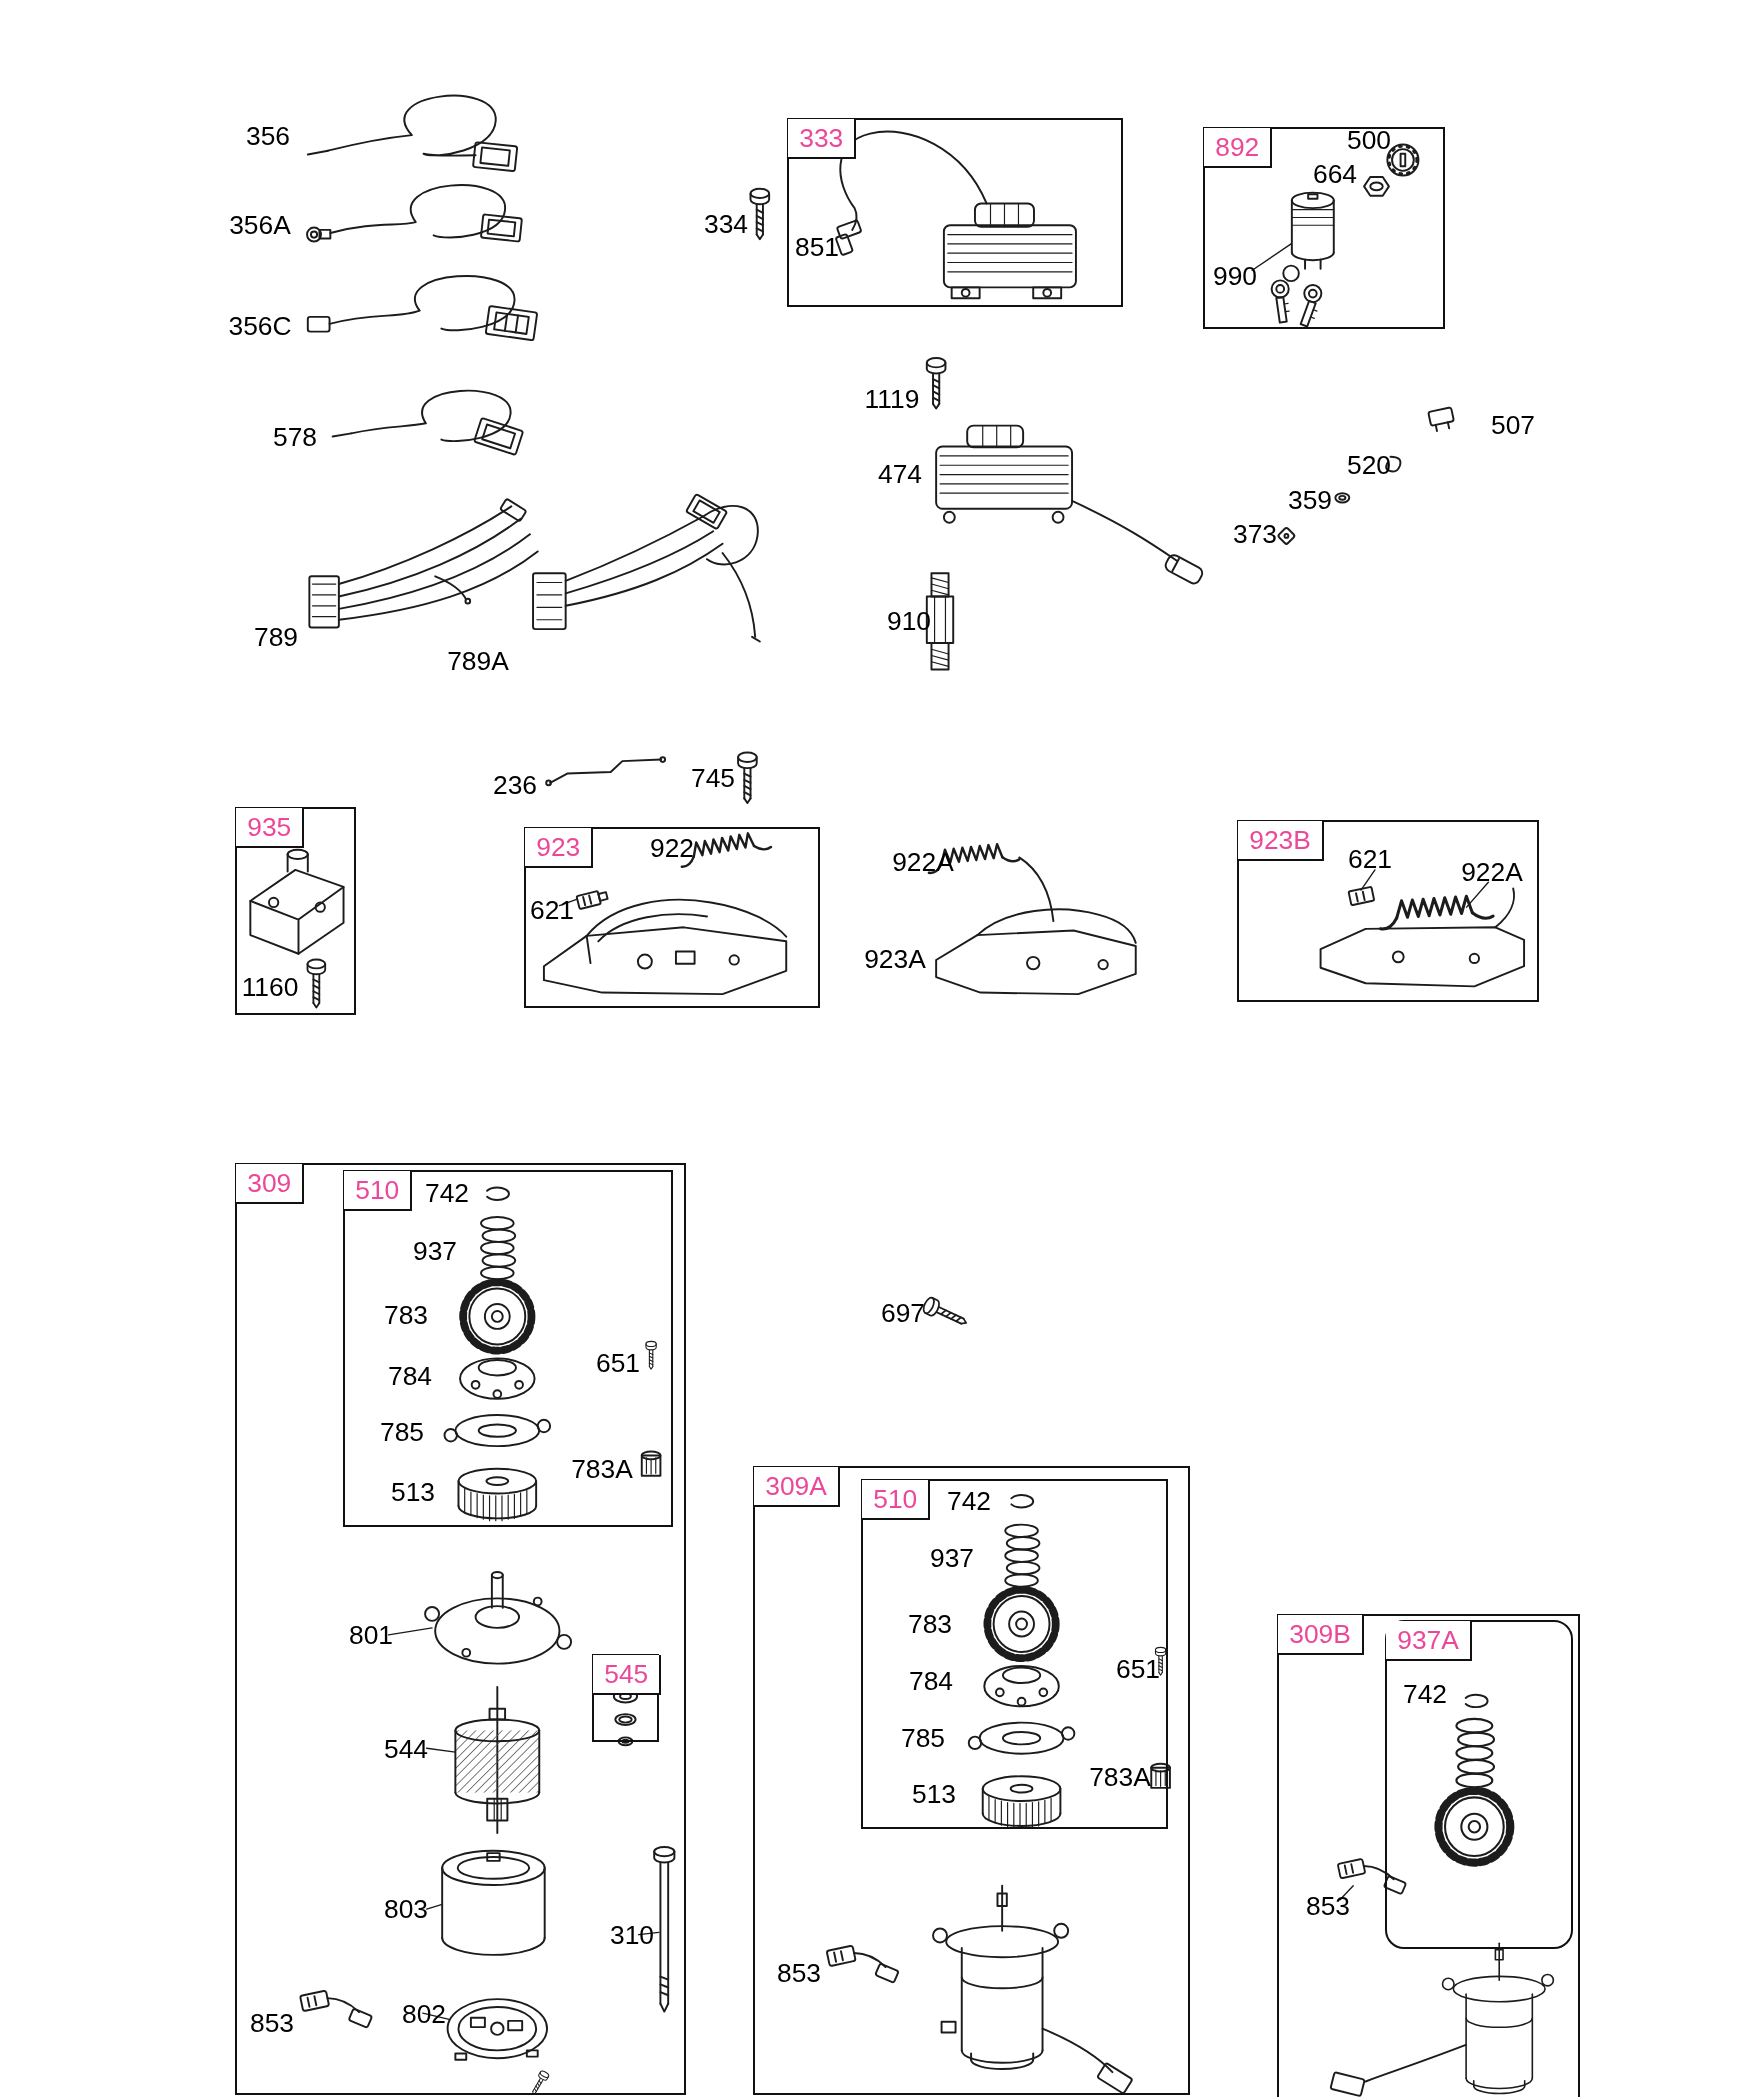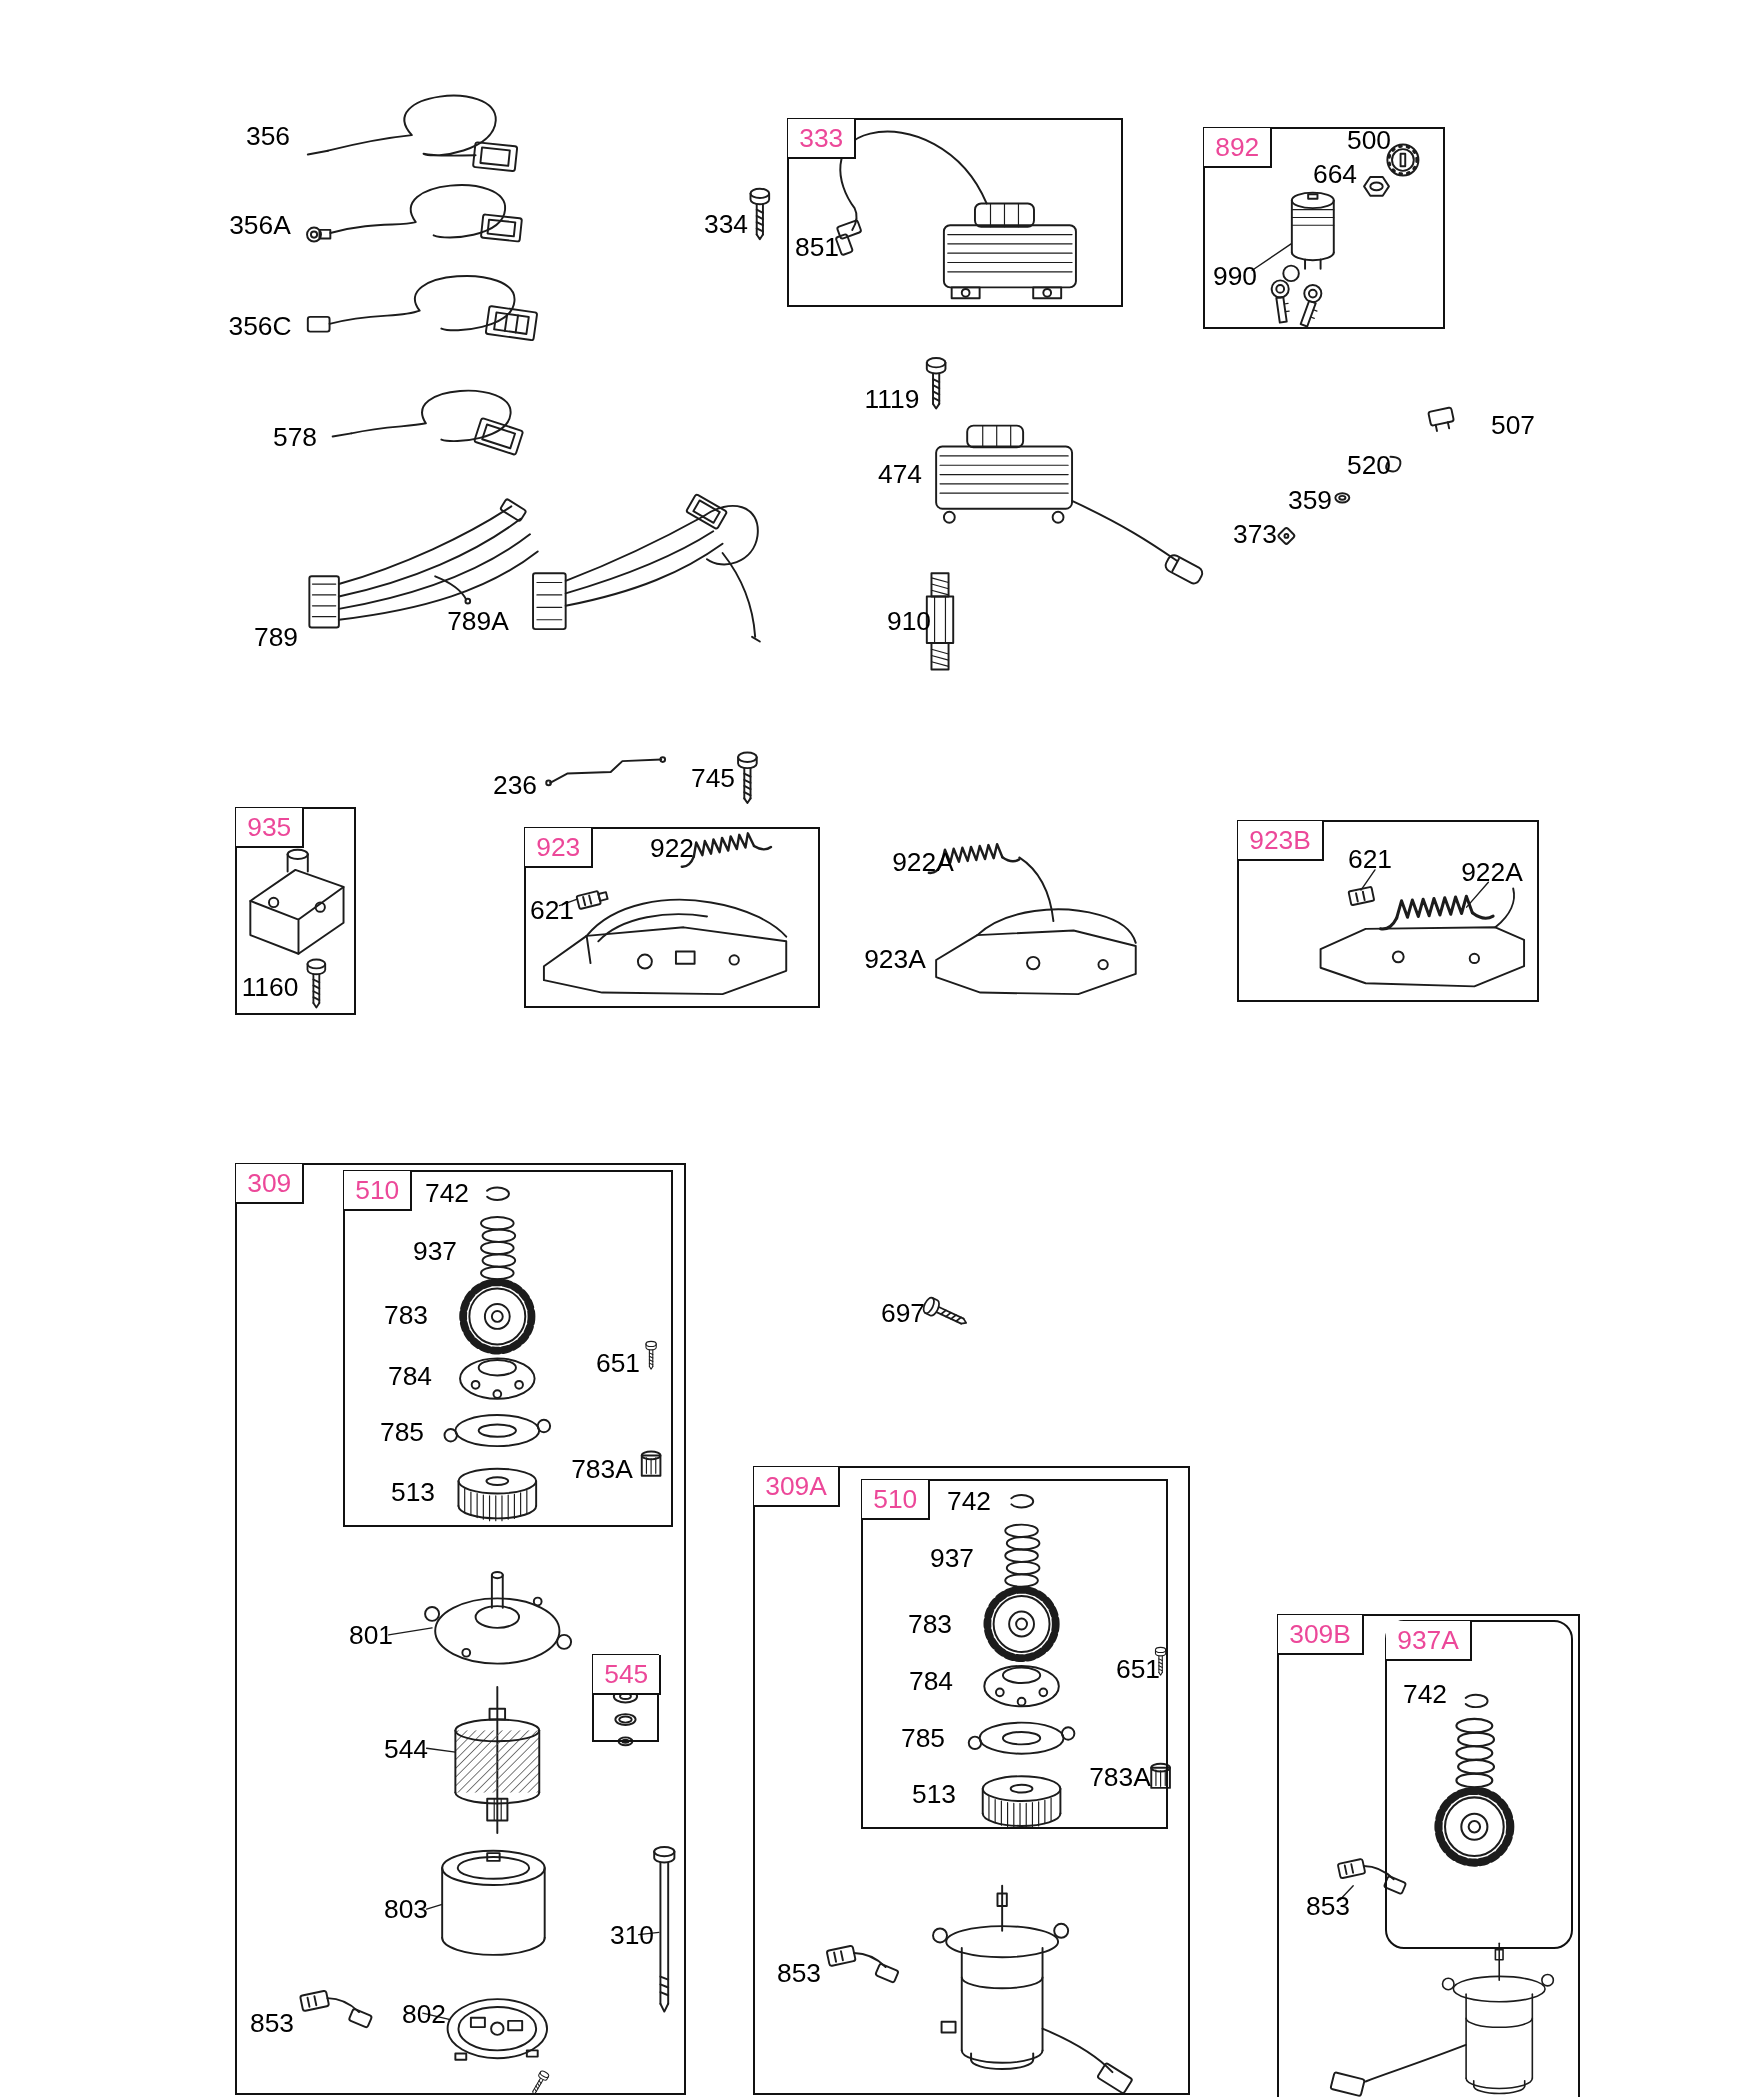--- a/index.html
+++ b/index.html
@@ -447,21 +447,21 @@
       <div class="group-tab">309B</div>
     </div>
     <div class="group-box" style="left: 1385px; top: 1620px; width: 188px; height: 329px; border-radius: 19px;">
       <div class="group-tab">937A</div>
     </div>
     <div class="part-label" style="left: 268px; top: 136px;">356</div>
     <div class="part-label" style="left: 260px; top: 225px;">356A</div>
     <div class="part-label" style="left: 260px; top: 326px;">356C</div>
     <div class="part-label" style="left: 295px; top: 437px;">578</div>
     <div class="part-label" style="left: 276px; top: 637px;">789</div>
-    <div class="part-label" style="left: 478px; top: 621px;">789A</div>
+    <div class="part-label" style="left: 478px; top: 661px;">789A</div>
     <div class="part-label" style="left: 726px; top: 224px;">334</div>
     <div class="part-label" style="left: 817px; top: 247px;">851</div>
     <div class="part-label" style="left: 1369px; top: 140px;">500</div>
     <div class="part-label" style="left: 1335px; top: 174px;">664</div>
     <div class="part-label" style="left: 1235px; top: 276px;">990</div>
     <div class="part-label" style="left: 892px; top: 399px;">1119</div>
     <div class="part-label" style="left: 900px; top: 474px;">474</div>
     <div class="part-label" style="left: 909px; top: 621px;">910</div>
     <div class="part-label" style="left: 1495px; top: 425px; margin-left: 18px;">507</div>
     <div class="part-label" style="left: 1369px; top: 465px;">520</div>

